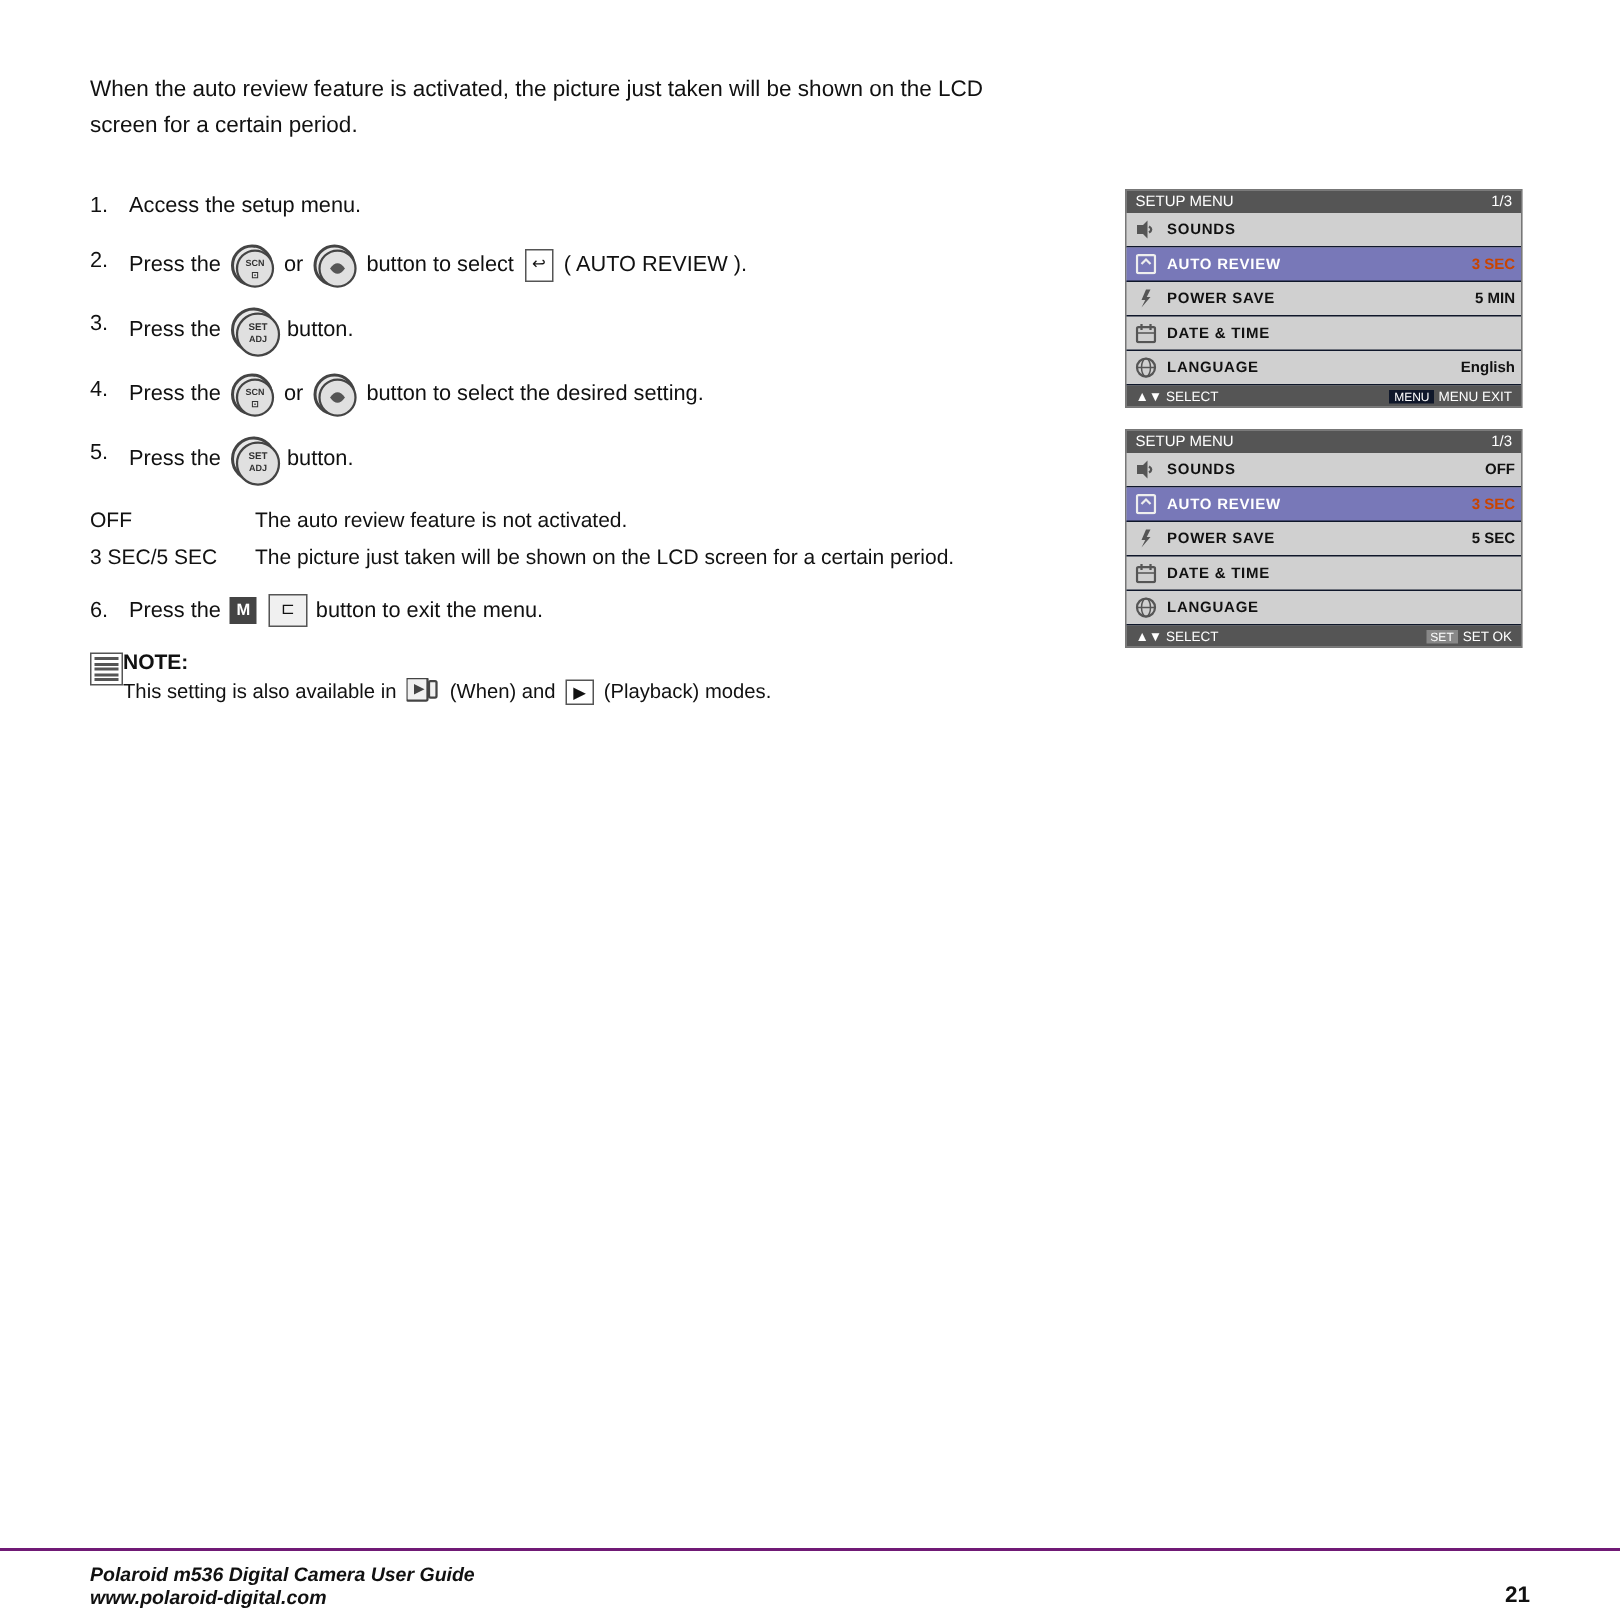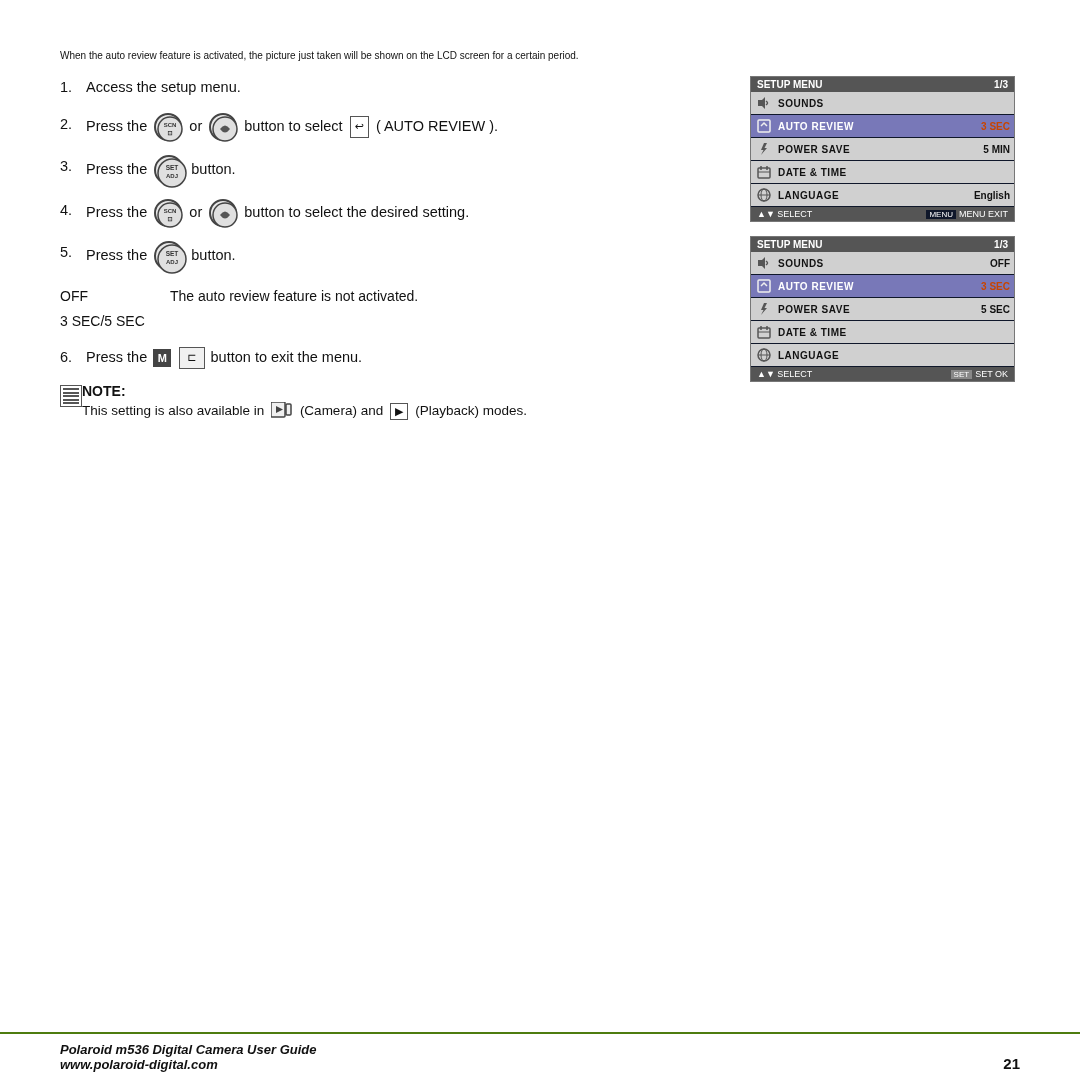--- a/index.html
+++ b/index.html
@@ -29,23 +29,23 @@
       width: 10px;
       height: 10px;
       background: #111;
       border-radius: 50%;
       margin-right: 8px;
       vertical-align: middle;
       position: relative;
       top: -1px;
     }
     .intro-text {
-      font-size: 10px;
+      font-size: 15px;
       line-height: 1.6;
-      margin-bottom: 12px;
+      margin-bottom: 30px;
       max-width: 640px;
     }
     .content-area {
       display: flex;
       gap: 20px;
     }
     .steps-col {
       flex: 1;
     }
     .menus-col {
@@ -188,21 +188,21 @@
       font-size: 10.5px;
       width: 265px;
     }
     .menu-header {
       background: #555;
       color: #fff;
       display: flex;
       justify-content: space-between;
       padding: 2px 6px;
       font-size: 10px;
-      font-weight: bold;
+      font-weight: normal;
     }
     .menu-row {
       display: flex;
       align-items: center;
       padding: 2px 4px;
       border-bottom: 1px solid #0f172a;
       min-height: 20px;
     }
     .menu-row.selected {
       background: #7878b8;
@@ -248,21 +248,21 @@
       display: flex;
       align-items: center;
       gap: 3px;
     }
     
     .page-footer {
       position: absolute;
       bottom: 0;
       left: 0;
       right: 0;
-      border-top: 2px solid #4d7c0f;
+      border-top: 2px solid #701a75;
       padding: 8px 60px;
       display: flex;
       justify-content: space-between;
       align-items: flex-end;
     }
     .footer-left {
       font-size: 13px;
     }
     .footer-bold {
       font-weight: bold;
@@ -367,20 +367,21 @@
         </span>
       </div>
 
       <div class="descriptions">
         <div class="desc-row">
           <span class="desc-label">OFF</span>
           <span class="desc-text">The auto review feature is not activated.</span>
         </div>
         <div class="desc-row">
           <span class="desc-label">3 SEC/5 SEC</span>
+          <span class="desc-text">The picture just taken will be shown on the LCD screen for a certain period.</span>
         </div>
       </div>
 
       <div class="step">
         <span class="step-num">6.</span>
         <span class="step-content">
           Press the
           <span class="m-btn inline-icon">M</span>
           <span class="menu-btn inline-icon">⊏ </span>
           button to exit the menu.
@@ -400,21 +401,21 @@
           <div>
             <span>This setting is also available in</span>
             
             <span style="display:inline-block;vertical-align:middle;margin:0 3px;">
               <svg width="22" height="16" viewBox="0 0 22 16">
                   <rect x="0" y="0" width="14" height="15" rx="1" fill="#f0f0f0" stroke="#444" stroke-width="1.5"></rect>
                   <polygon points="5,4 5,11 12,7.5" fill="#444"></polygon>
                   <rect x="15" y="2" width="5" height="11" rx="1" fill="#f0f0f0" stroke="#444" stroke-width="1.5"></rect>
                 </svg>
             </span>
-            <span>(Camera) and</span>
+            <span>(When) and</span>
             
             <span class="icon-box inline-icon">▶</span>
             <span>(Playback) modes.</span>
           </div>
         </div>
       </div>
     </div>
 
     <div class="menus-col">
 

